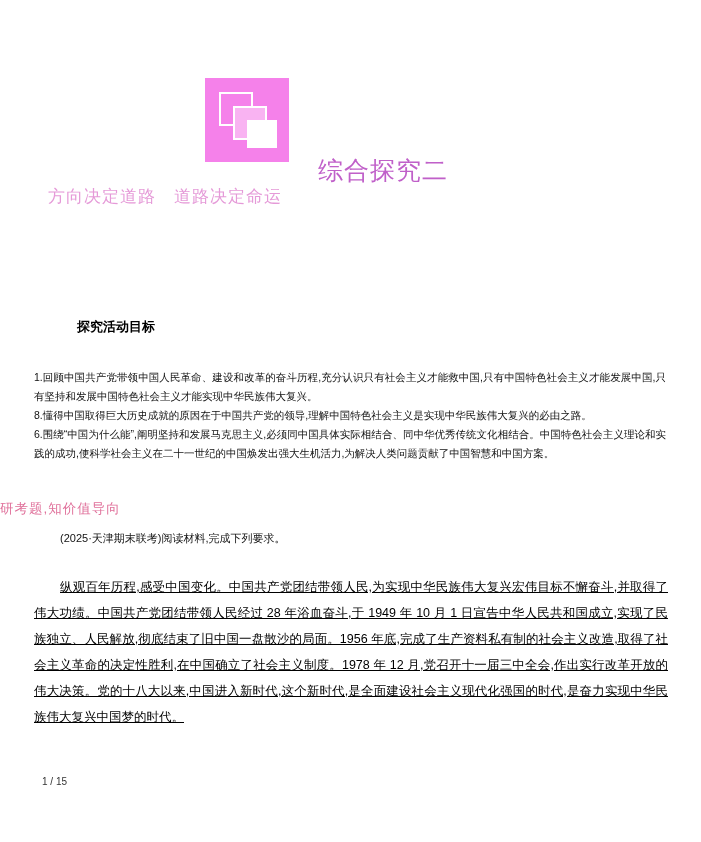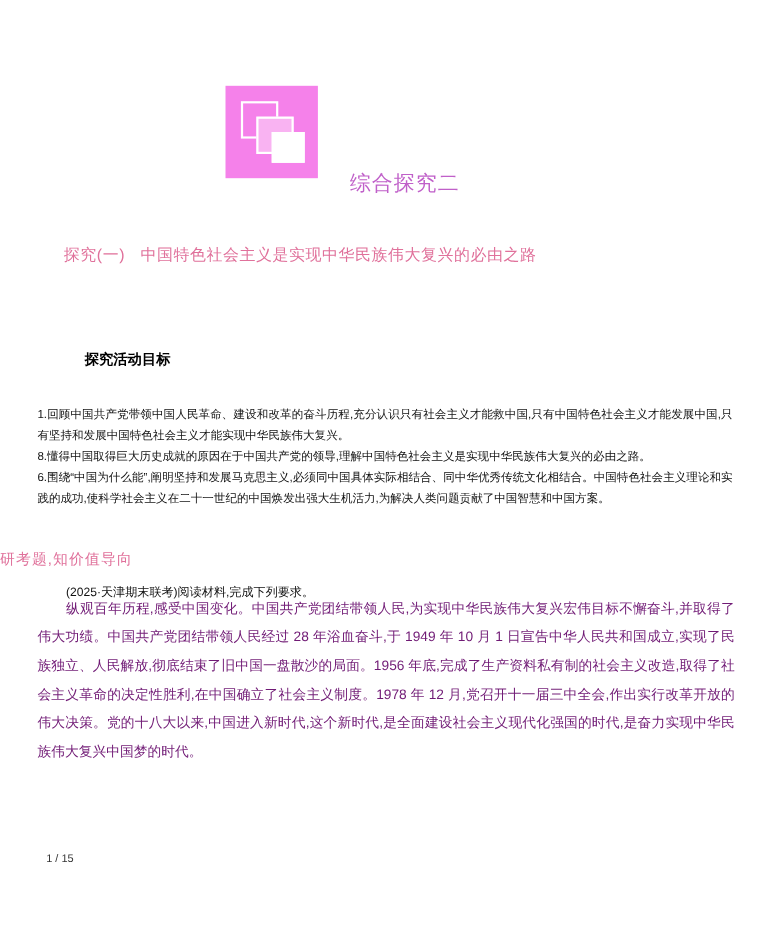--- a/index.html
+++ b/index.html
@@ -45,21 +45,21 @@
     background: transparent;
   }
   .logo .sq1 { left: 14px;  top: 14px; width: 34px; height: 34px; }
   .logo .sq2 { left: 28px;  top: 28px; width: 34px; height: 34px; background: #f9b3f2; }
   .logo .sq3 { left: 42px;  top: 42px; width: 30px; height: 28px; background: #ffffff; border-color: #ffffff;}
 
   .main-title {
     position: absolute;
     left: 318px;
     top: 120px;
-    font-size: 19px;
+    font-size: 25px;
     color: #c060c9;
     letter-spacing: 1px;
     font-weight: normal;
   }
 
   
   .subtitle {
     position: absolute;
     left: 48px;
     top: 185px;
@@ -124,27 +124,28 @@
     left: 60px;
     top: 531px;
     font-size: 11px;
     color: #111;
   }
 
   
   .passage {
     position: absolute;
     left: 34px;
-    top: 540px;
+    top: 574px;
     width: 634px;
     font-size: 12.5px;
     line-height: 26px;
-    color: #701a75;
+    color: #000000;
     text-align: justify;
     text-indent: 26px;
+    text-decoration: underline;
   }
 
   
   .footer {
     position: absolute;
     left: 42px;
     top: 776px;
     font-size: 10px;
     color: #333;
   }
@@ -156,24 +157,22 @@
 
   <div class="header-row">
     <div class="logo">
       <div class="sq sq1"></div>
       <div class="sq sq2"></div>
       <div class="sq sq3"></div>
     </div>
     <div class="main-title">综合探究二</div>
   </div>
 
+  <div class="subtitle">方向决定道路　道路决定命运</div>
 
-  <div class="section-heading">
-    <span class="sh-label">探究(一)</span><span>中国特色社会主义是实现中华民族伟大复兴的必由之路</span>
-  </div>
 
   <div class="goals-title">探究活动目标</div>
   <div class="goals-body">
     <p>1.回顾中国共产党带领中国人民革命、建设和改革的奋斗历程,充分认识只有社会主义才能救中国,只有中国特色社会主义才能发展中国,只有坚持和发展中国特色社会主义才能实现中华民族伟大复兴。</p>
     <p>8.懂得中国取得巨大历史成就的原因在于中国共产党的领导,理解中国特色社会主义是实现中华民族伟大复兴的必由之路。</p>
     <p>6.围绕“中国为什么能”,阐明坚持和发展马克思主义,必须同中国具体实际相结合、同中华优秀传统文化相结合。中国特色社会主义理论和实践的成功,使科学社会主义在二十一世纪的中国焕发出强大生机活力,为解决人类问题贡献了中国智慧和中国方案。</p>
   </div>
 
   <div class="exam-heading">研考题,知价值导向</div>
 

